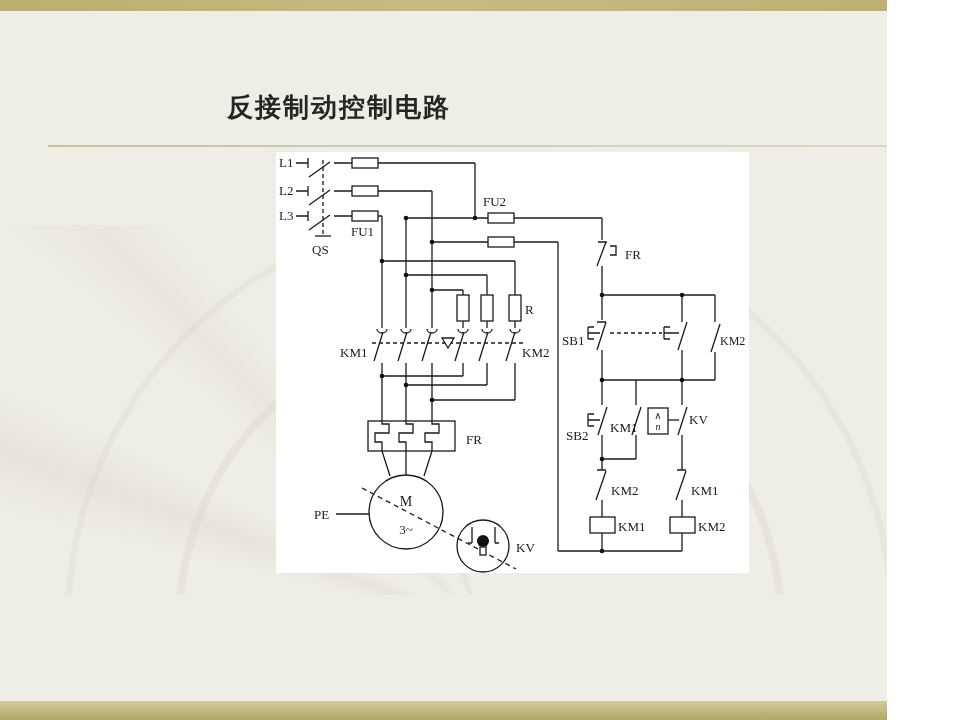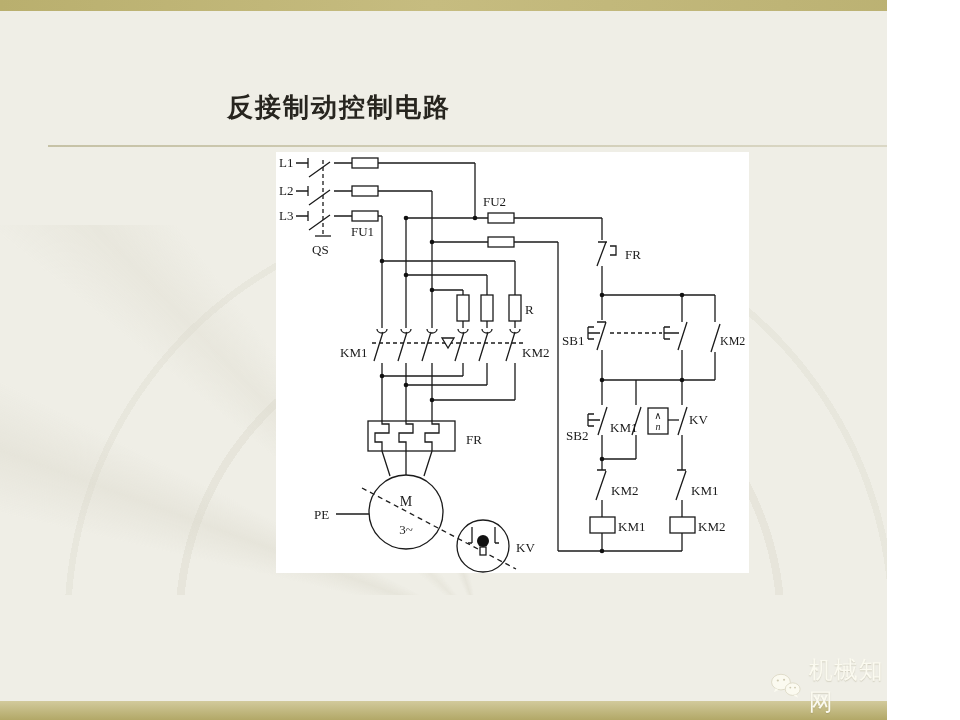--- a/index.html
+++ b/index.html
@@ -219,30 +219,13 @@
         <text x="382" y="267" text-anchor="middle" font-size="10">∧</text>
         <text x="382" y="278" text-anchor="middle" font-size="10" font-style="italic">n</text>
         <text x="335" y="343">KM2</text>
         <text x="415" y="343">KM1</text>
         <text x="342" y="379">KM1</text>
         <text x="422" y="379">KM2</text>
       </g>
     </svg>
   </div>
 
-  <div class="watermark">
-    <svg width="42" height="36" viewBox="0 0 42 36">
-      <g fill="#fbfaf0" stroke="#d9d5c0" stroke-width="1">
-        <ellipse cx="14" cy="13" rx="12" ry="10"></ellipse>
-        <path d="M7,21 L5,26 L11,23 Z" stroke="none"></path>
-        <ellipse cx="29" cy="22" rx="9.5" ry="8"></ellipse>
-        <path d="M34,29 L36,33 L30,30 Z" stroke="none"></path>
-      </g>
-      <g fill="#cfcab2" stroke="none">
-        <circle cx="10" cy="11" r="1.4"></circle>
-          <circle cx="18" cy="10" r="1.4"></circle>
-        <circle cx="26" cy="20" r="1.2"></circle>
-          <circle cx="32" cy="20" r="1.2"></circle>
-      </g>
-    </svg>
-    <span class="wm-text">机械知网</span>
-  </div>
 </div>
 
 </body></html>

